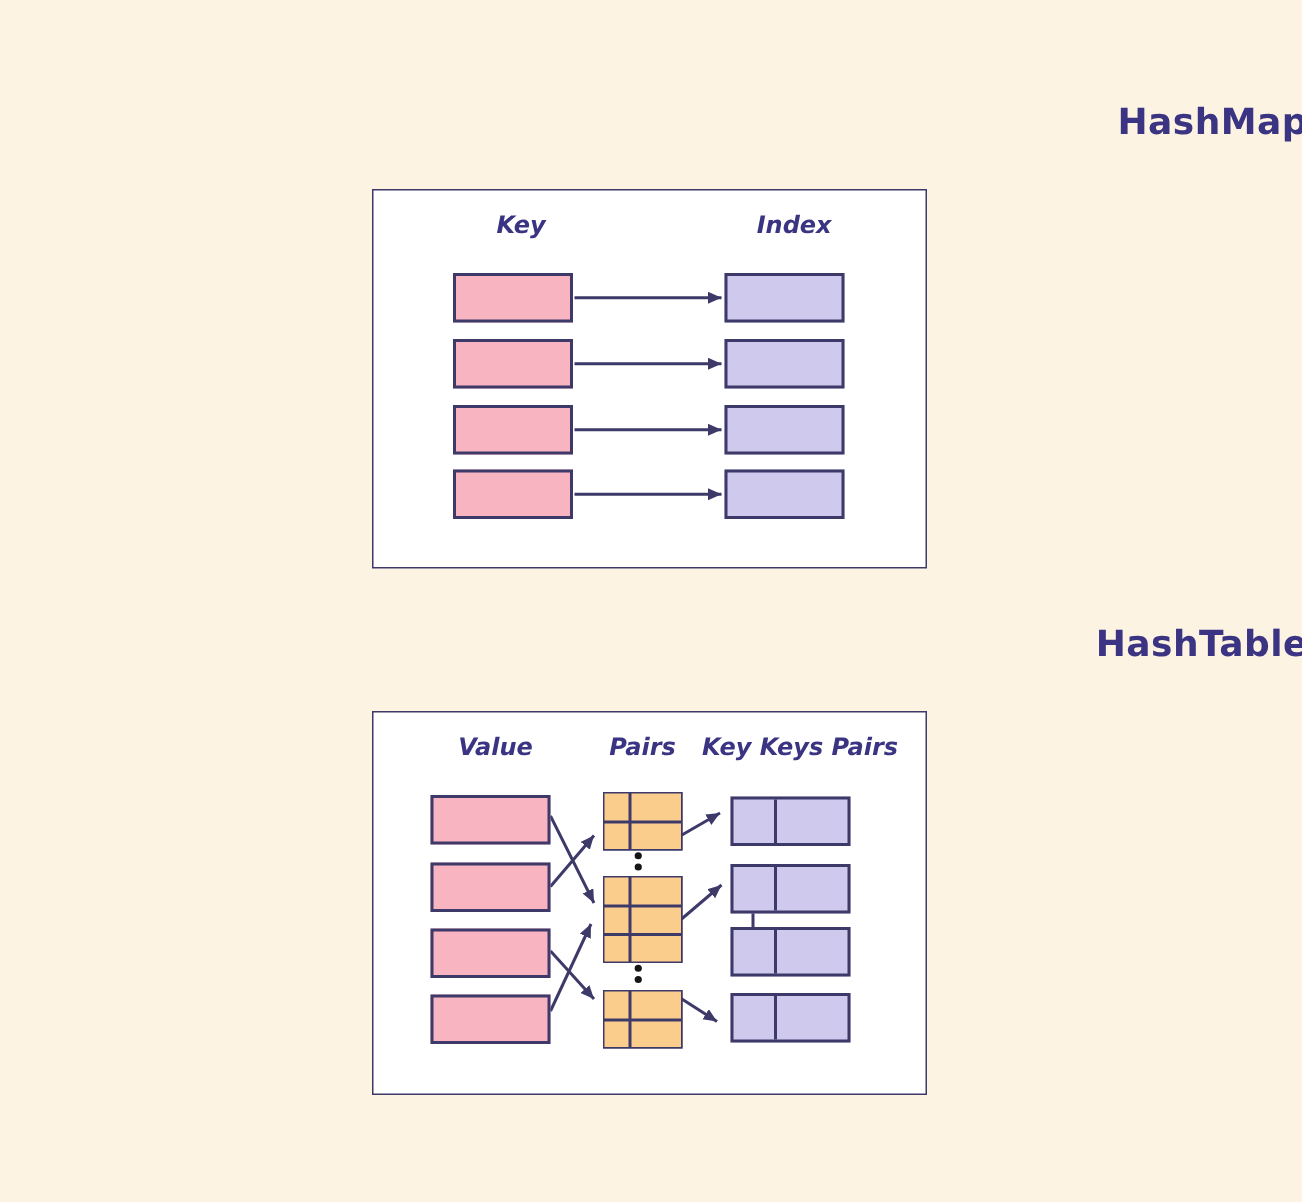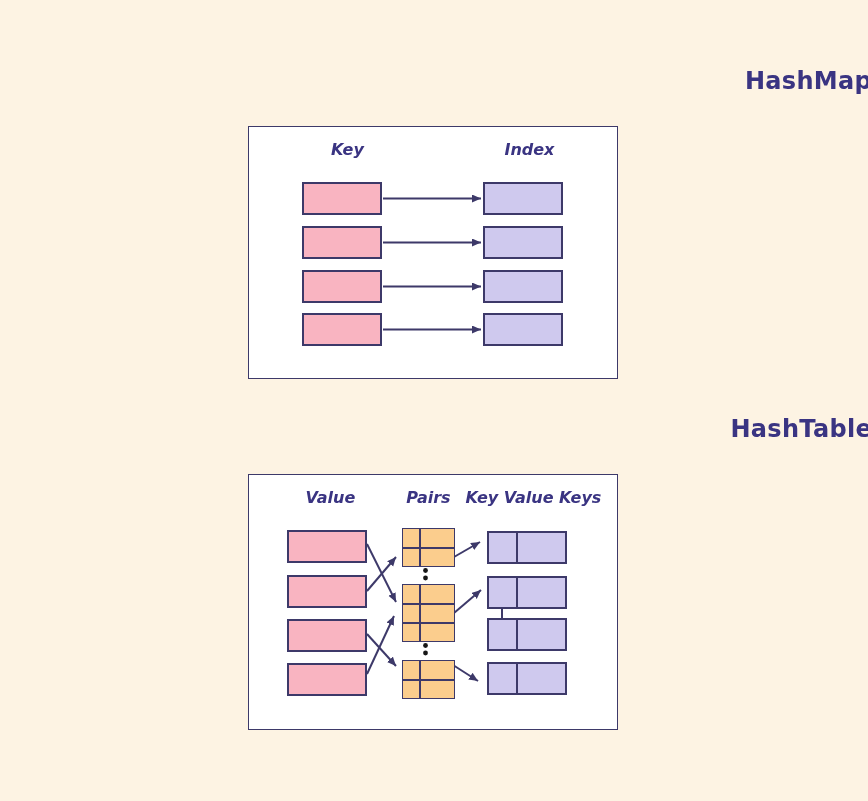--- a/index.html
+++ b/index.html
@@ -68,21 +68,21 @@
         <div class="box lav" style="left: 236px; top: 188px;"></div>
       </div>
   </div>
 
   <div class="title" id="ht-title">HashTable</div>
 
   <div class="panel" id="ht-panel">
     <div class="inner" id="ht-inner">
       <div class="colhead" style="left:83px">Value</div>
       <div class="colhead" style="left:181px">Pairs</div>
-      <div class="colhead" style="left:286px">Key Value Keys</div>
+      <div class="colhead" style="left:286px">Key Keys Pairs</div>
       <svg class="overlay" width="370" height="256" viewBox="0 0 370 256">
         <defs>
           <marker id="ah2" markerUnits="userSpaceOnUse" markerWidth="12" markerHeight="10" refX="9" refY="4" orient="auto">
             <path class="ahead" d="M0,0 L9,4 L0,8 Z"></path>
           </marker>
         </defs>
         <line class="arrow" x1="120" y1="71" x2="149" y2="129" marker-end="url(#ah2)"></line>
         <line class="arrow" x1="120" y1="118" x2="149" y2="84" marker-end="url(#ah2)"></line>
         <line class="arrow" x1="120" y1="161" x2="149" y2="193" marker-end="url(#ah2)"></line>
         <line class="arrow" x1="120" y1="201" x2="147" y2="143" marker-end="url(#ah2)"></line>

